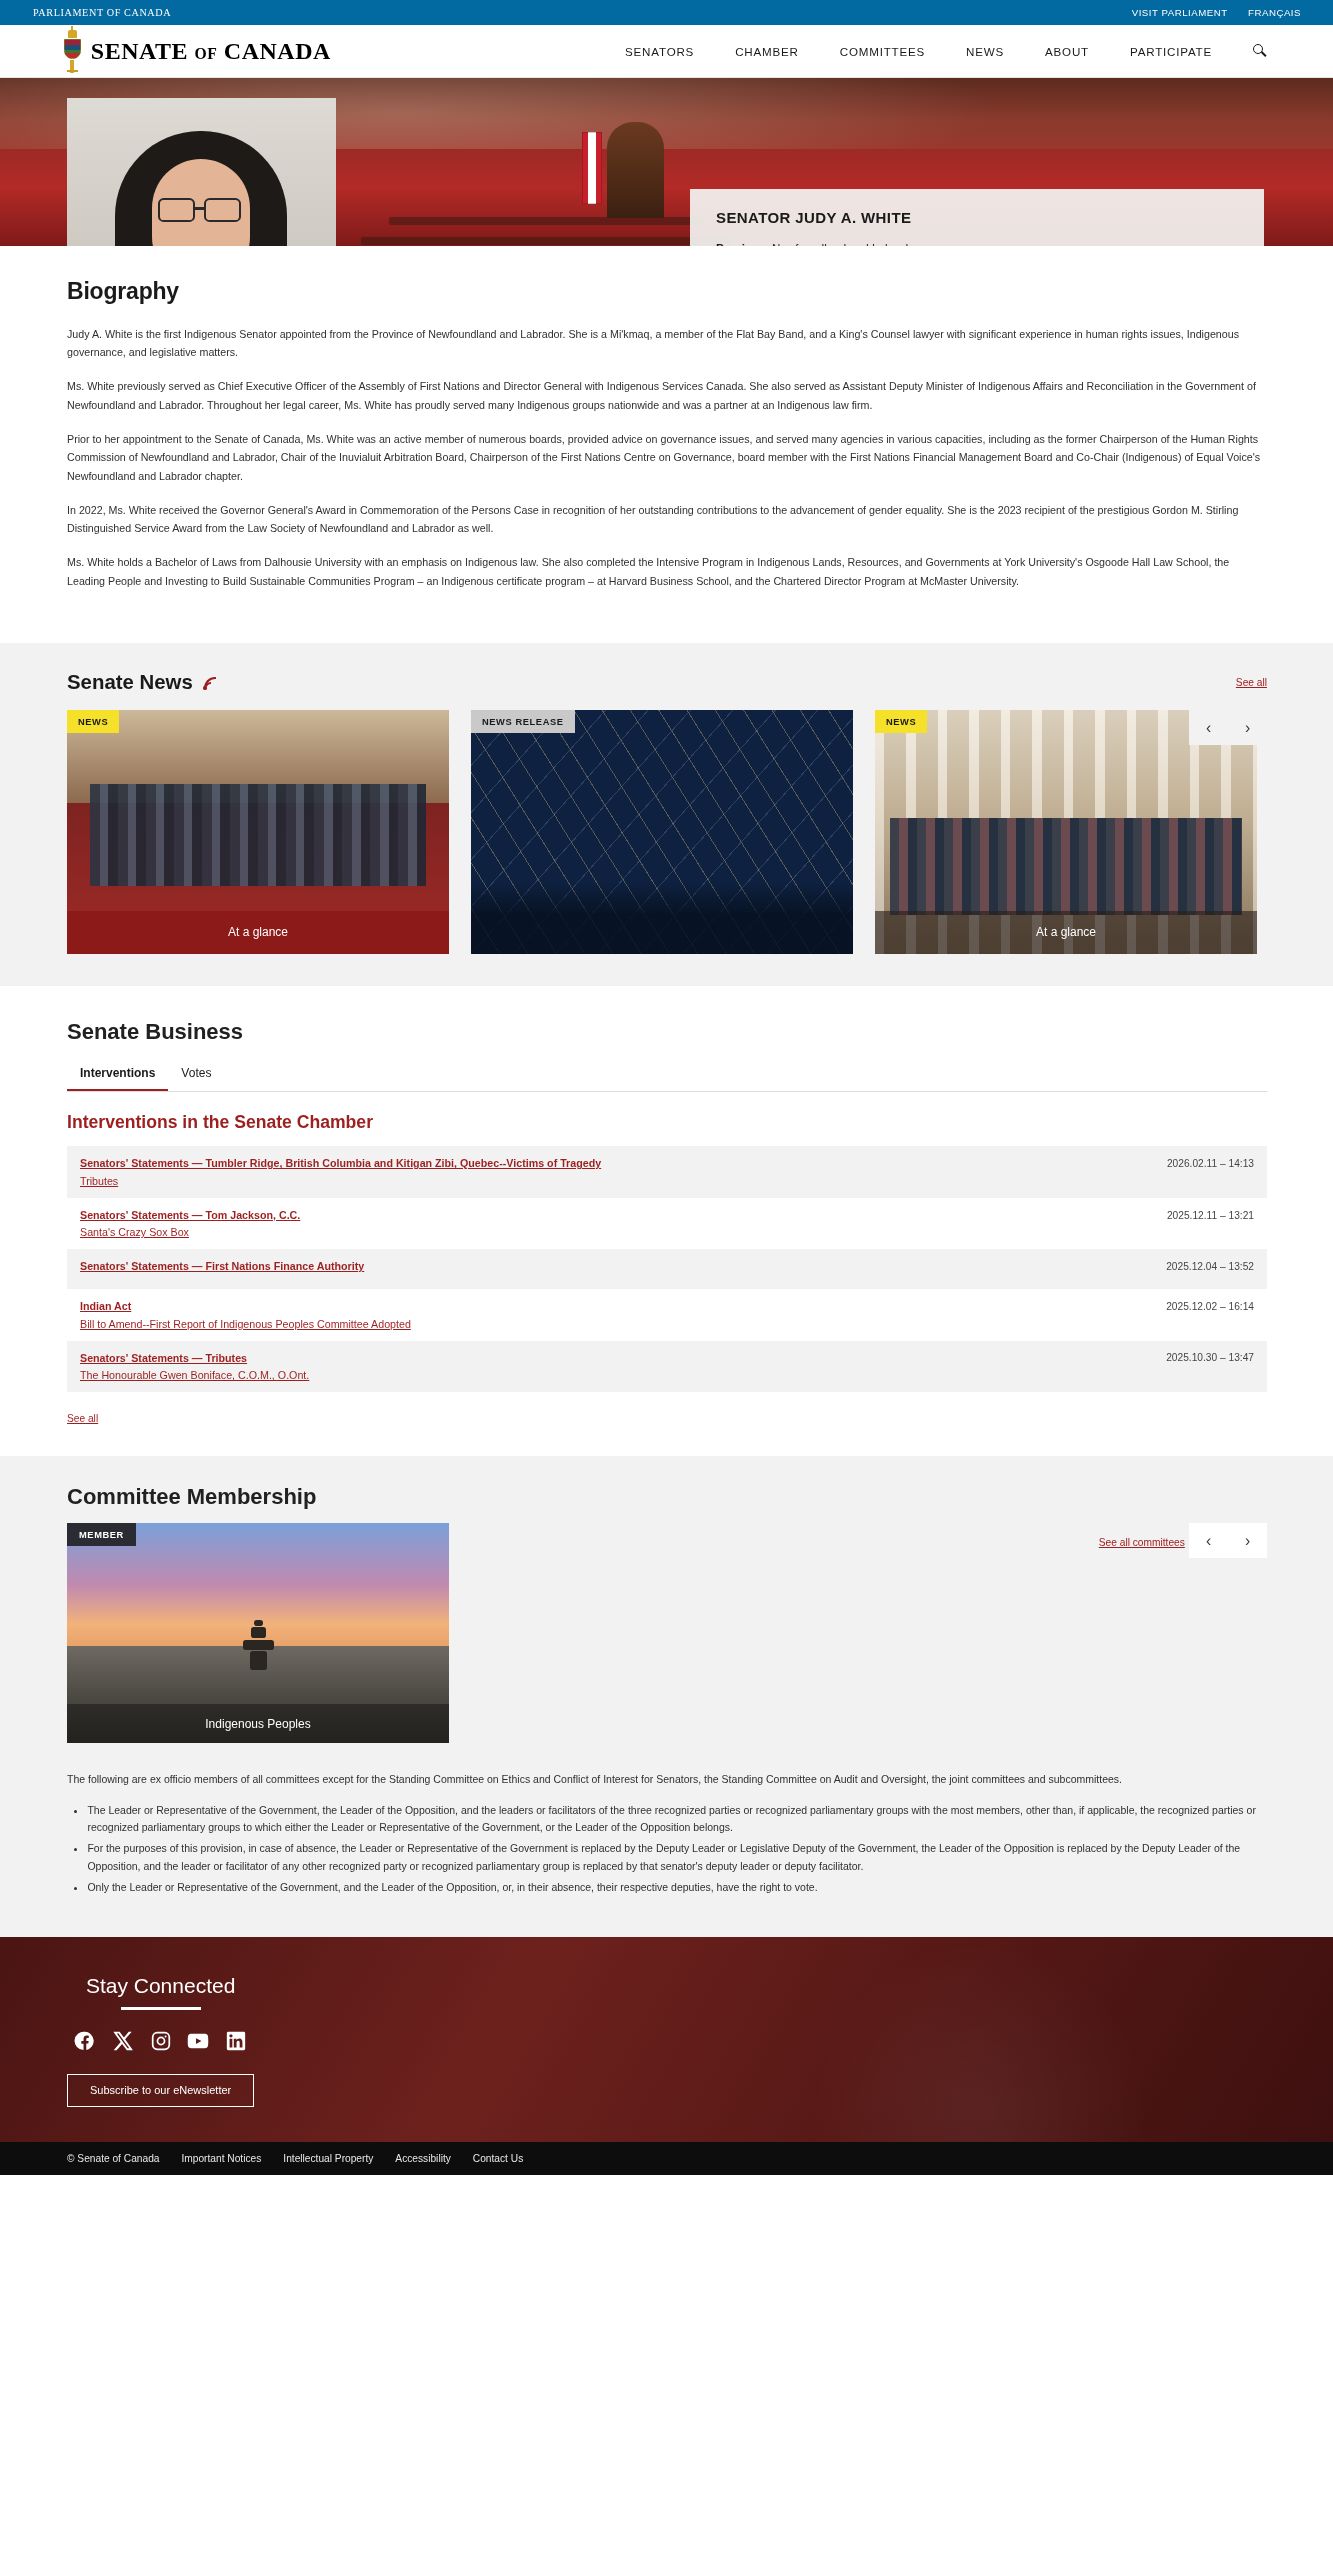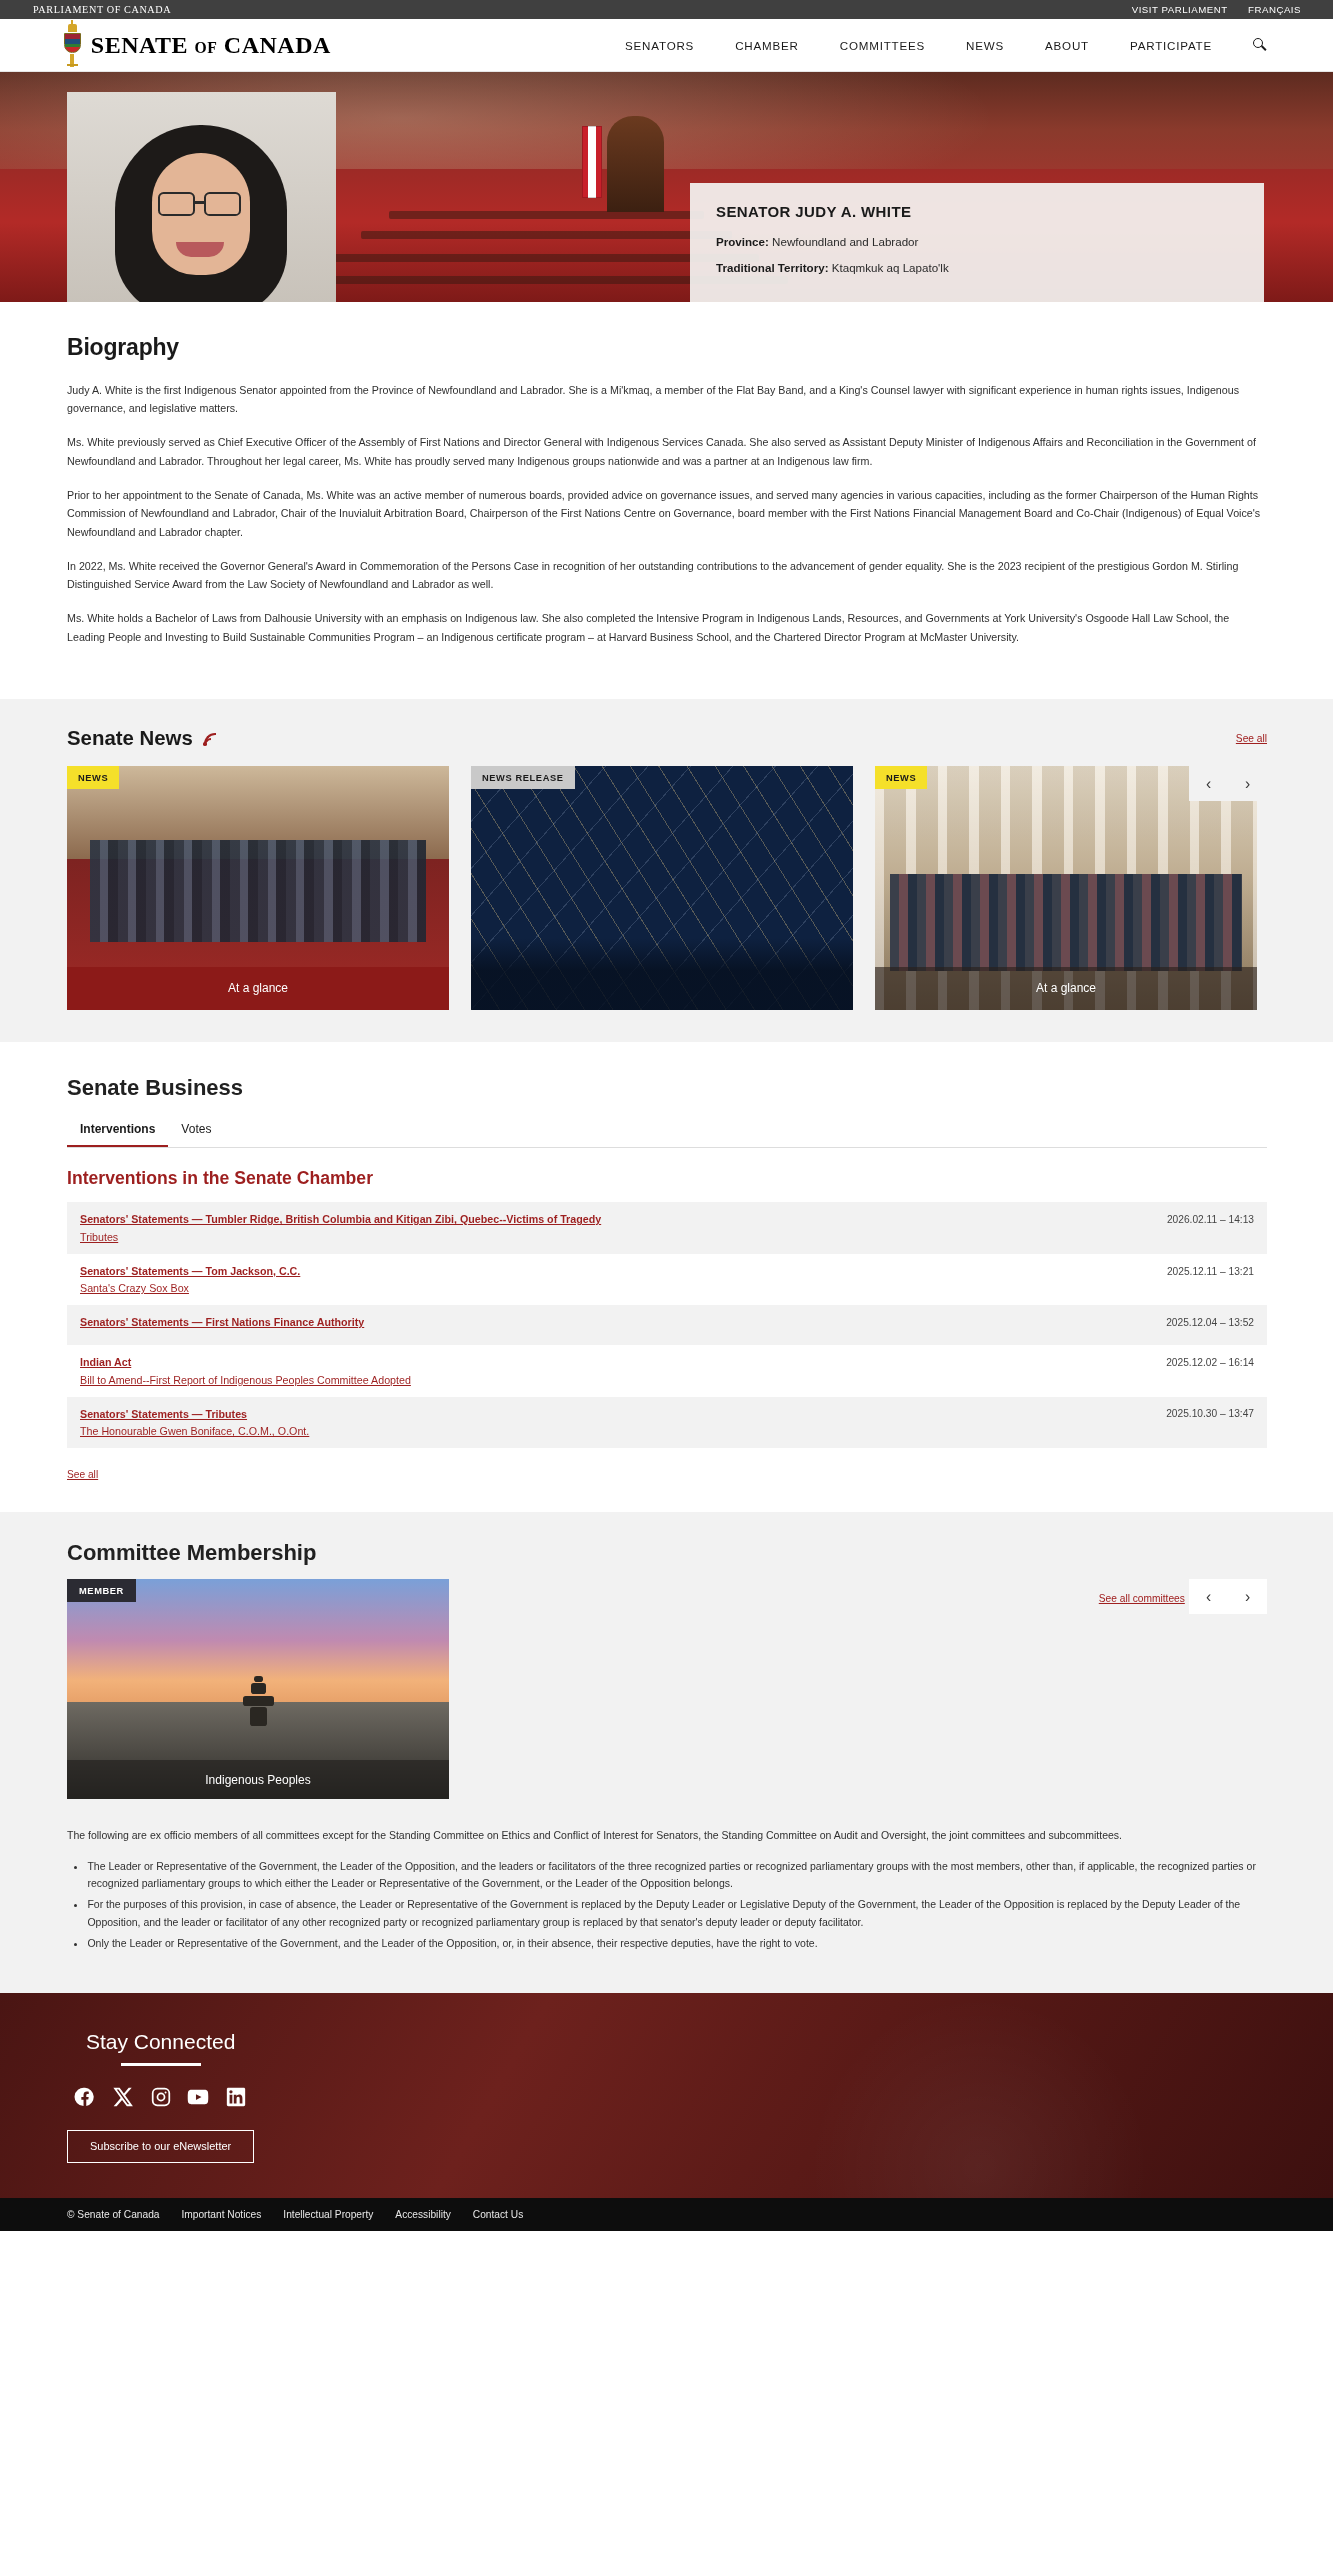--- a/index.html
+++ b/index.html
@@ -8,22 +8,22 @@
     width: 1334px;
     font-family: "Liberation Sans", sans-serif;
     background: #ffffff;
     color: #212121;
     -webkit-font-smoothing: antialiased;
   }
   a { text-decoration: none; color: inherit; }
 
   
   .topbar {
-    height: 19px;
-    background: #404040;
+    height: 25px;
+    background: #0369a1;
     display: flex;
     align-items: center;
     justify-content: space-between;
     padding: 0 33px 0 33px;
   }
   .topbar .tb-left {
     color: #ffffff;
     font-family: "Liberation Serif", serif;
     font-size: 10.2px;
     letter-spacing: 0.6px;
@@ -81,21 +81,21 @@
   .search-btn .ring {
     position:absolute; top:0; left:0; width:10.2px;height:10.2px;border:1.5px solid #1a1a1a;border-radius:50%;
   }
   .search-btn .handle {
     position:absolute; top:9.3px; left:8.3px; width:5.6px;height:1.5px;background:#1a1a1a;transform:rotate(45deg);
   }
 
   
   .hero {
     position: relative;
-    height: 230px;
+    height: 168px;
     background: linear-gradient(160deg,#6d1d23 0%, #3c1013 30%, #7d2a25 60%, #4a1418 100%);
     overflow: hidden;
   }
   .hero-chamber {
     position:absolute; inset:0;
     background:
       radial-gradient(ellipse at 30% 20%, rgba(255,240,210,0.25), transparent 45%),
       linear-gradient(180deg,#5d2b20 0%, #8a3a2c 25%, #a6362f 55%, #7e1f1d 100%);
   }
   .hero-chamber .floor {

